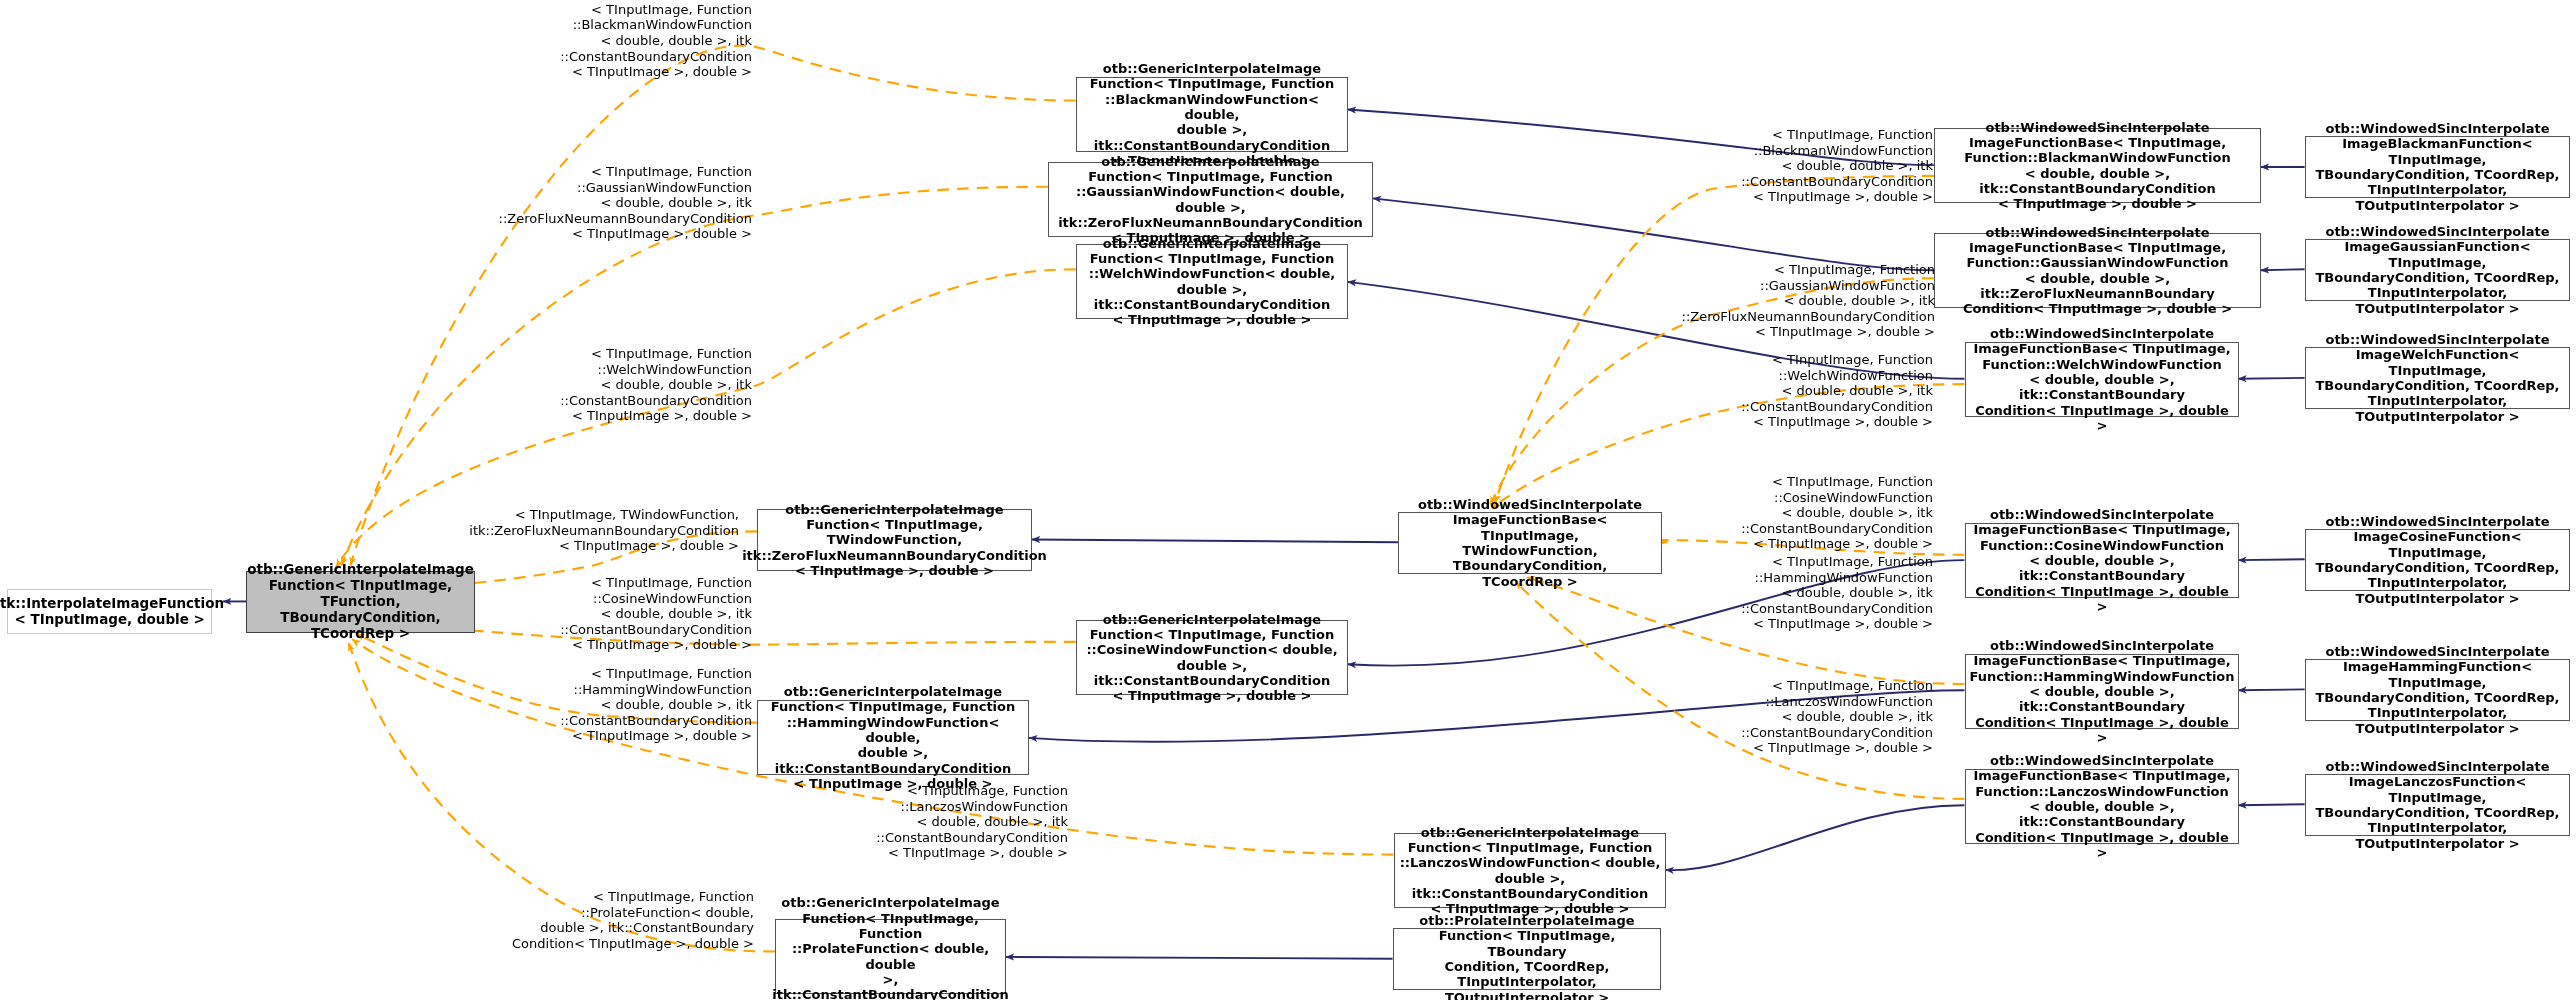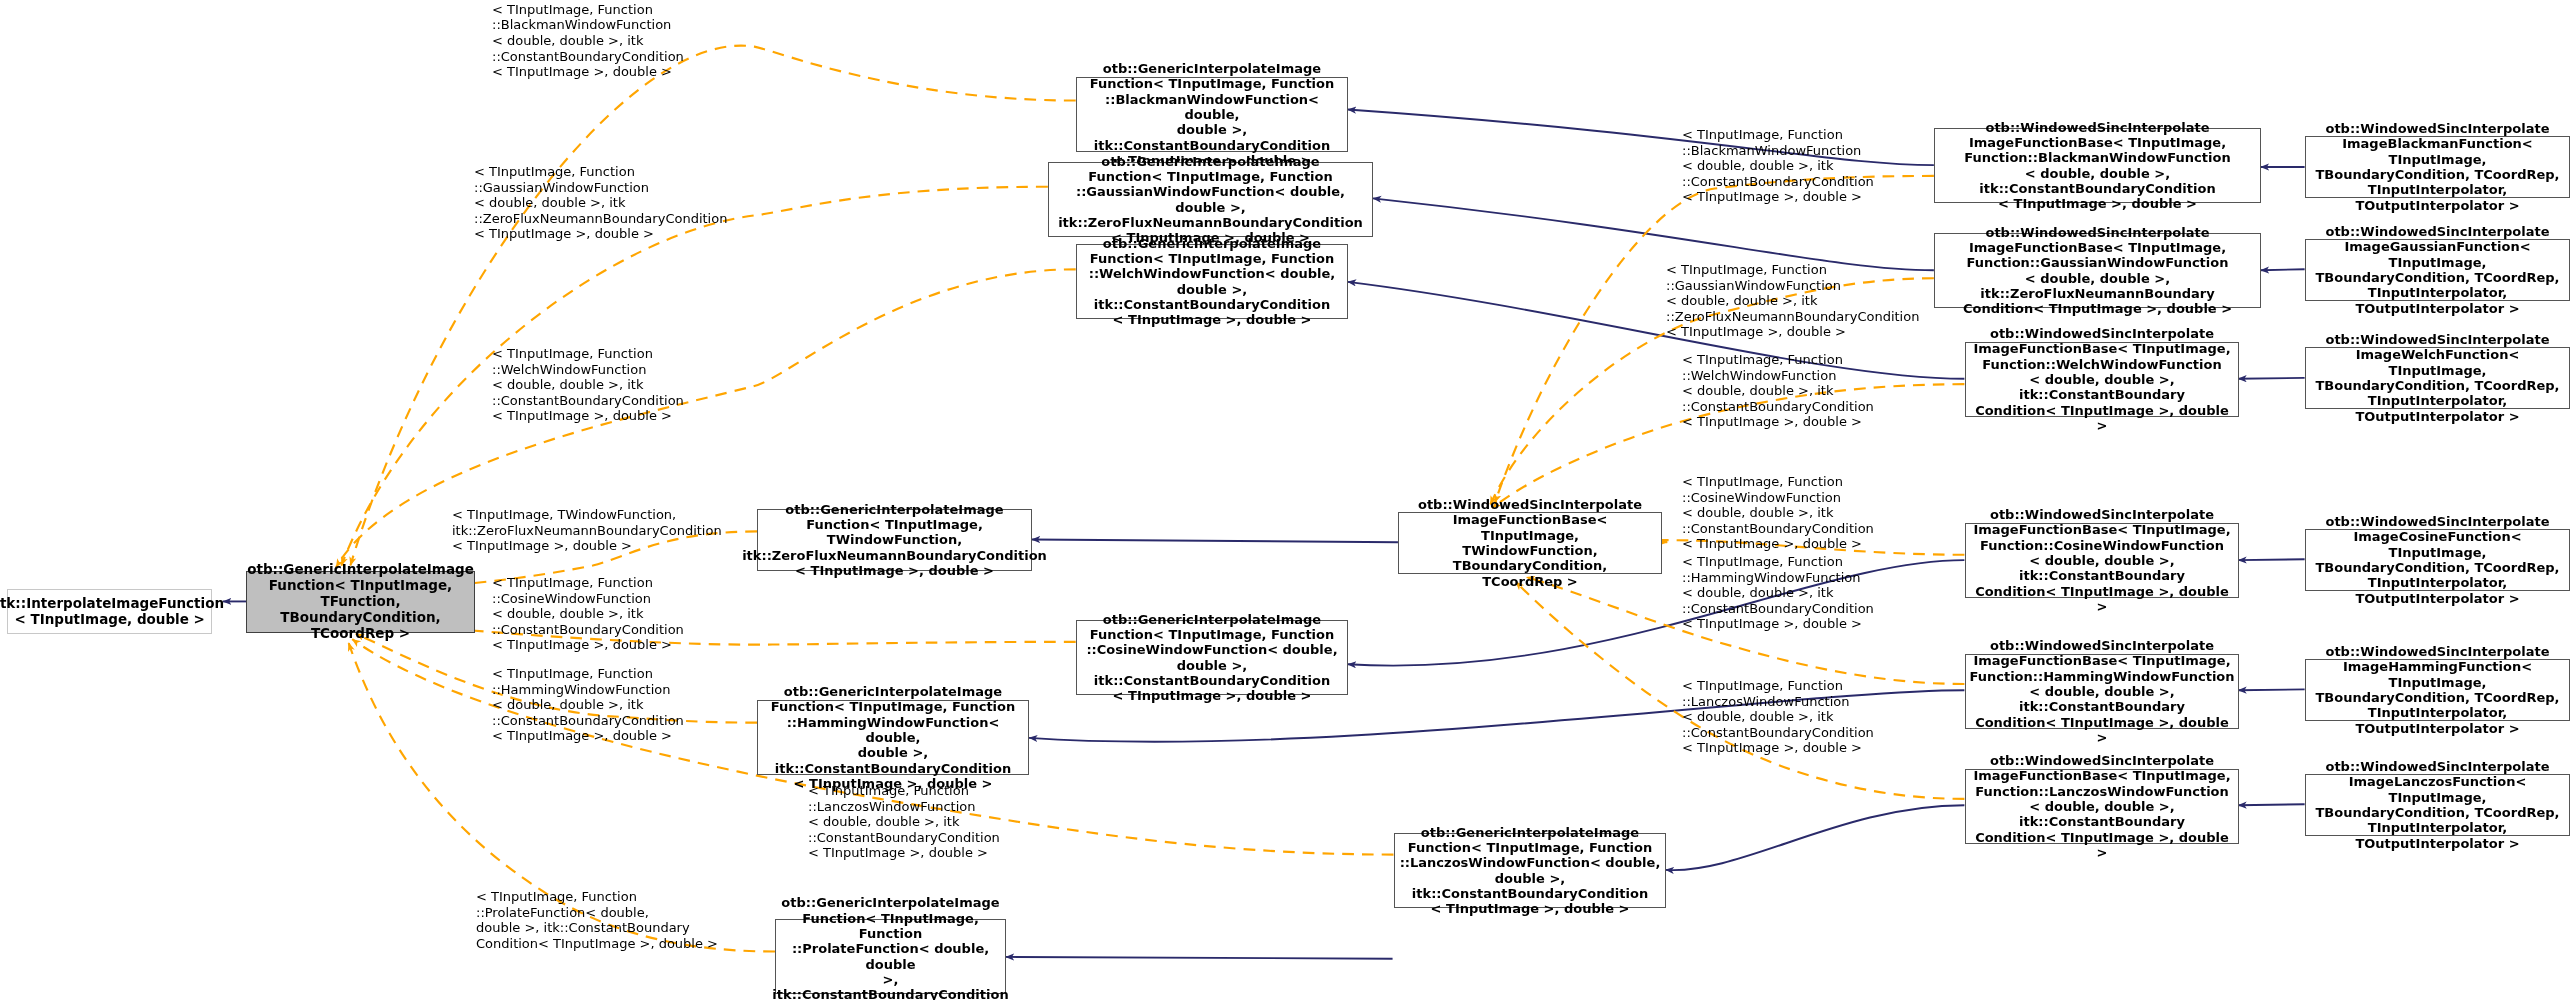--- a/index.html
+++ b/index.html
@@ -42,21 +42,21 @@
   .node.root {
     background: #bfbfbf;
     border: 1.8px solid #404040;
   }
   .node.plain {
     border: 0.9px solid #c8c8c8;
   }
   .edge-label {
     position: absolute;
     color: #000000;
-    text-align: left;
+    text-align: right;
     line-height: 1.2;
     white-space: pre-line;
     z-index: 4;
     background: transparent;
   }
 </style>
 </head>
 <body>
 
 <div id="canvas">
@@ -226,20 +226,24 @@
   <div class="node" style="left:2305px; top:659px; width:265px; height:62px; font-size:13px;">otb::WindowedSincInterpolate
 ImageHammingFunction&lt; TInputImage,
  TBoundaryCondition, TCoordRep,
  TInputInterpolator, TOutputInterpolator &gt;</div>
 
   <div class="node" style="left:2305px; top:774px; width:265px; height:62px; font-size:13px;">otb::WindowedSincInterpolate
 ImageLanczosFunction&lt; TInputImage,
  TBoundaryCondition, TCoordRep,
  TInputInterpolator, TOutputInterpolator &gt;</div>
 
+  <div class="node" style="left:1393px; top:928px; width:268px; height:62px; font-size:13px;">otb::ProlateInterpolateImage
+Function&lt; TInputImage, TBoundary
+Condition, TCoordRep, TInputInterpolator,
+TOutputInterpolator &gt;</div>
 
   <div class="edge-label" style="left:492px; top:1.8px; width:260px; font-size:13px;">&lt; TInputImage, Function
 ::BlackmanWindowFunction
 &lt; double, double &gt;, itk
 ::ConstantBoundaryCondition
 &lt; TInputImage &gt;, double &gt;</div>
 
   <div class="edge-label" style="left:474px; top:164px; width:278px; font-size:13px;">&lt; TInputImage, Function
 ::GaussianWindowFunction
 &lt; double, double &gt;, itk

